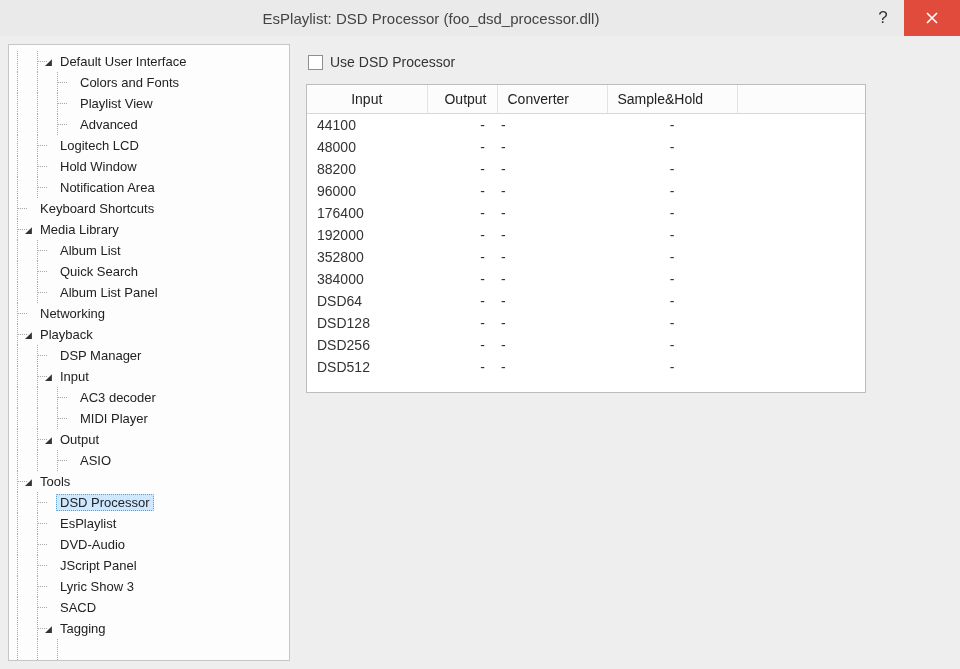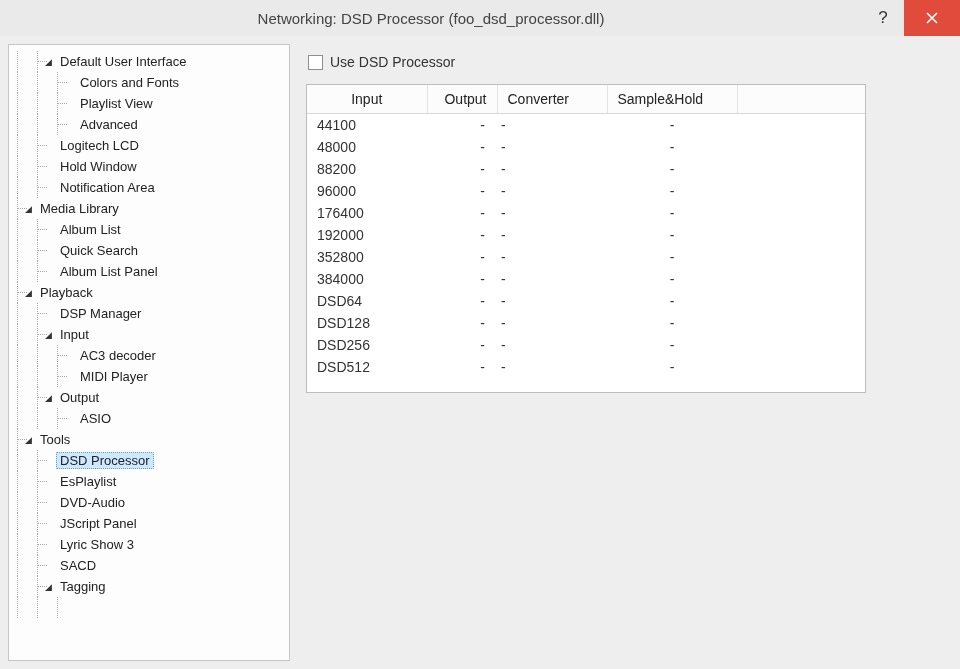--- a/index.html
+++ b/index.html
@@ -169,21 +169,21 @@
   }
   table.dsd-table tbody td.col-input { text-align: left; padding-right: 30px;}
   table.dsd-table tbody td.col-output { text-align: right; padding-right: 12px;}
   table.dsd-table tbody td.col-conv { text-align: left; padding-left: 4px;}
   table.dsd-table tbody td.col-sh { text-align: center;}
 </style>
 </head>
 <body>
 
 <div class="titlebar">
-  <div class="titlebar-title">Networking: DSD Processor (foo_dsd_processor.dll)</div>
+  <div class="titlebar-title">EsPlaylist: DSD Processor (foo_dsd_processor.dll)</div>
   <div class="titlebar-right">
     <div class="titlebar-help">?</div>
     <div class="titlebar-close">
       <svg width="14" height="14" viewBox="0 0 14 14">
           <path d="M2 2 L12 12 M12 2 L2 12" stroke="#fff" stroke-width="1.6"></path>
         </svg>
     </div>
   </div>
 </div>
 
@@ -272,20 +272,30 @@
               <span class="toggle"></span>
               <span class="node-label">Notification Area</span>
             </div>
           </li>
           <li>
             <div class="node">
               <span class="indent" style="width: 14px;">
                 <span class="tline" style="left: 8px;"></span>
                 <span class="hline" style="left: 8px; width: 10px;"></span>
               </span>
+              <span class="toggle"></span>
+              <span class="node-label">Keyboard Shortcuts</span>
+            </div>
+          </li>
+          <li>
+            <div class="node">
+              <span class="indent" style="width: 14px;">
+                <span class="tline" style="left: 8px;"></span>
+                <span class="hline" style="left: 8px; width: 10px;"></span>
+              </span>
               <span class="toggle">◢</span>
               <span class="node-label">Media Library</span>
             </div>
             <ul>
               <li>
                 <div class="node">
                   <span class="indent" style="width: 34px;">
                     <span class="tline" style="left: 8px;"></span>
                     <span class="tline" style="left: 28px;"></span>
                     <span class="hline" style="left: 28px; width: 10px;"></span>
@@ -310,20 +320,30 @@
                   <span class="indent" style="width: 34px;">
                     <span class="tline" style="left: 8px;"></span>
                     <span class="tline" style="left: 28px;"></span>
                     <span class="hline" style="left: 28px; width: 10px;"></span>
                   </span>
                   <span class="toggle"></span>
                   <span class="node-label">Album List Panel</span>
                 </div>
               </li>
             </ul>
+          </li>
+          <li>
+            <div class="node">
+              <span class="indent" style="width: 14px;">
+                <span class="tline" style="left: 8px;"></span>
+                <span class="hline" style="left: 8px; width: 10px;"></span>
+              </span>
+              <span class="toggle"></span>
+              <span class="node-label">Networking</span>
+            </div>
           </li>
           <li>
             <div class="node">
               <span class="indent" style="width: 14px;">
                 <span class="tline" style="left: 8px;"></span>
                 <span class="hline" style="left: 8px; width: 10px;"></span>
               </span>
               <span class="toggle">◢</span>
               <span class="node-label">Playback</span>
             </div>

